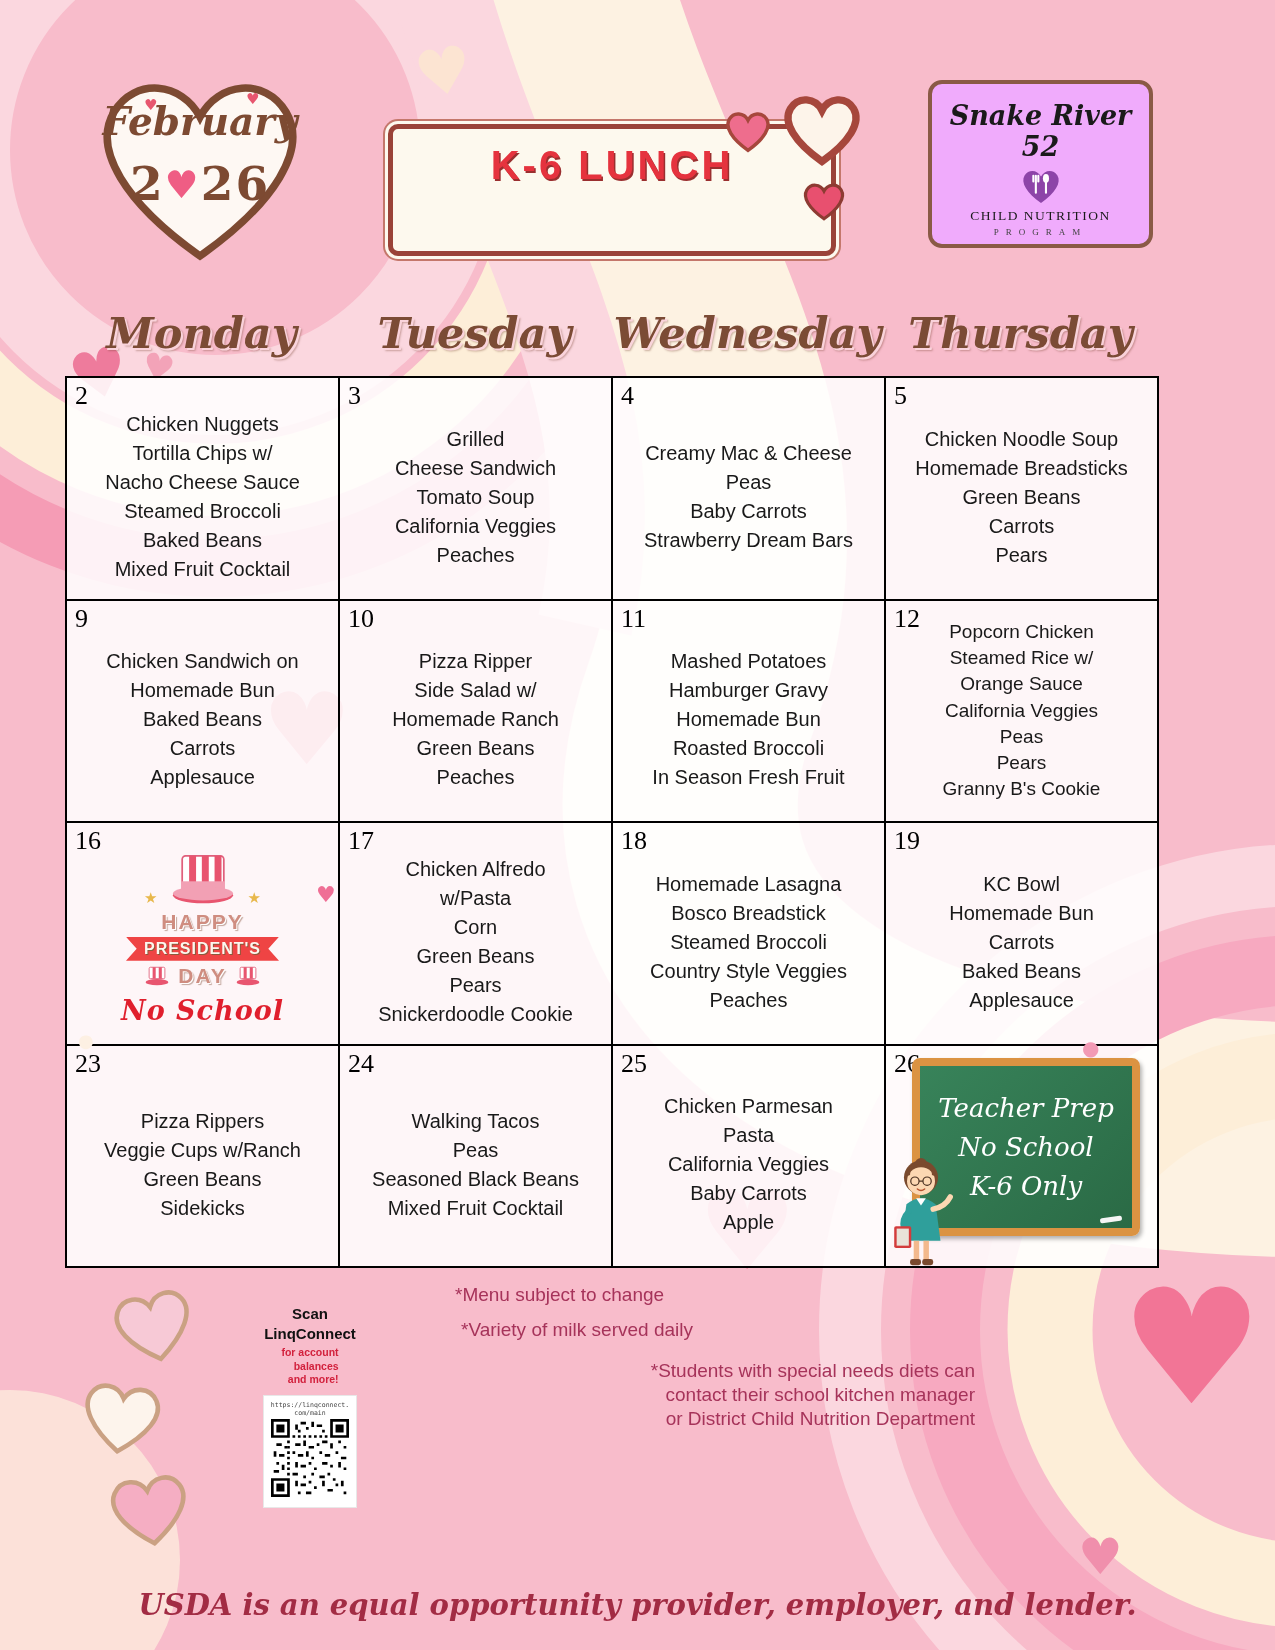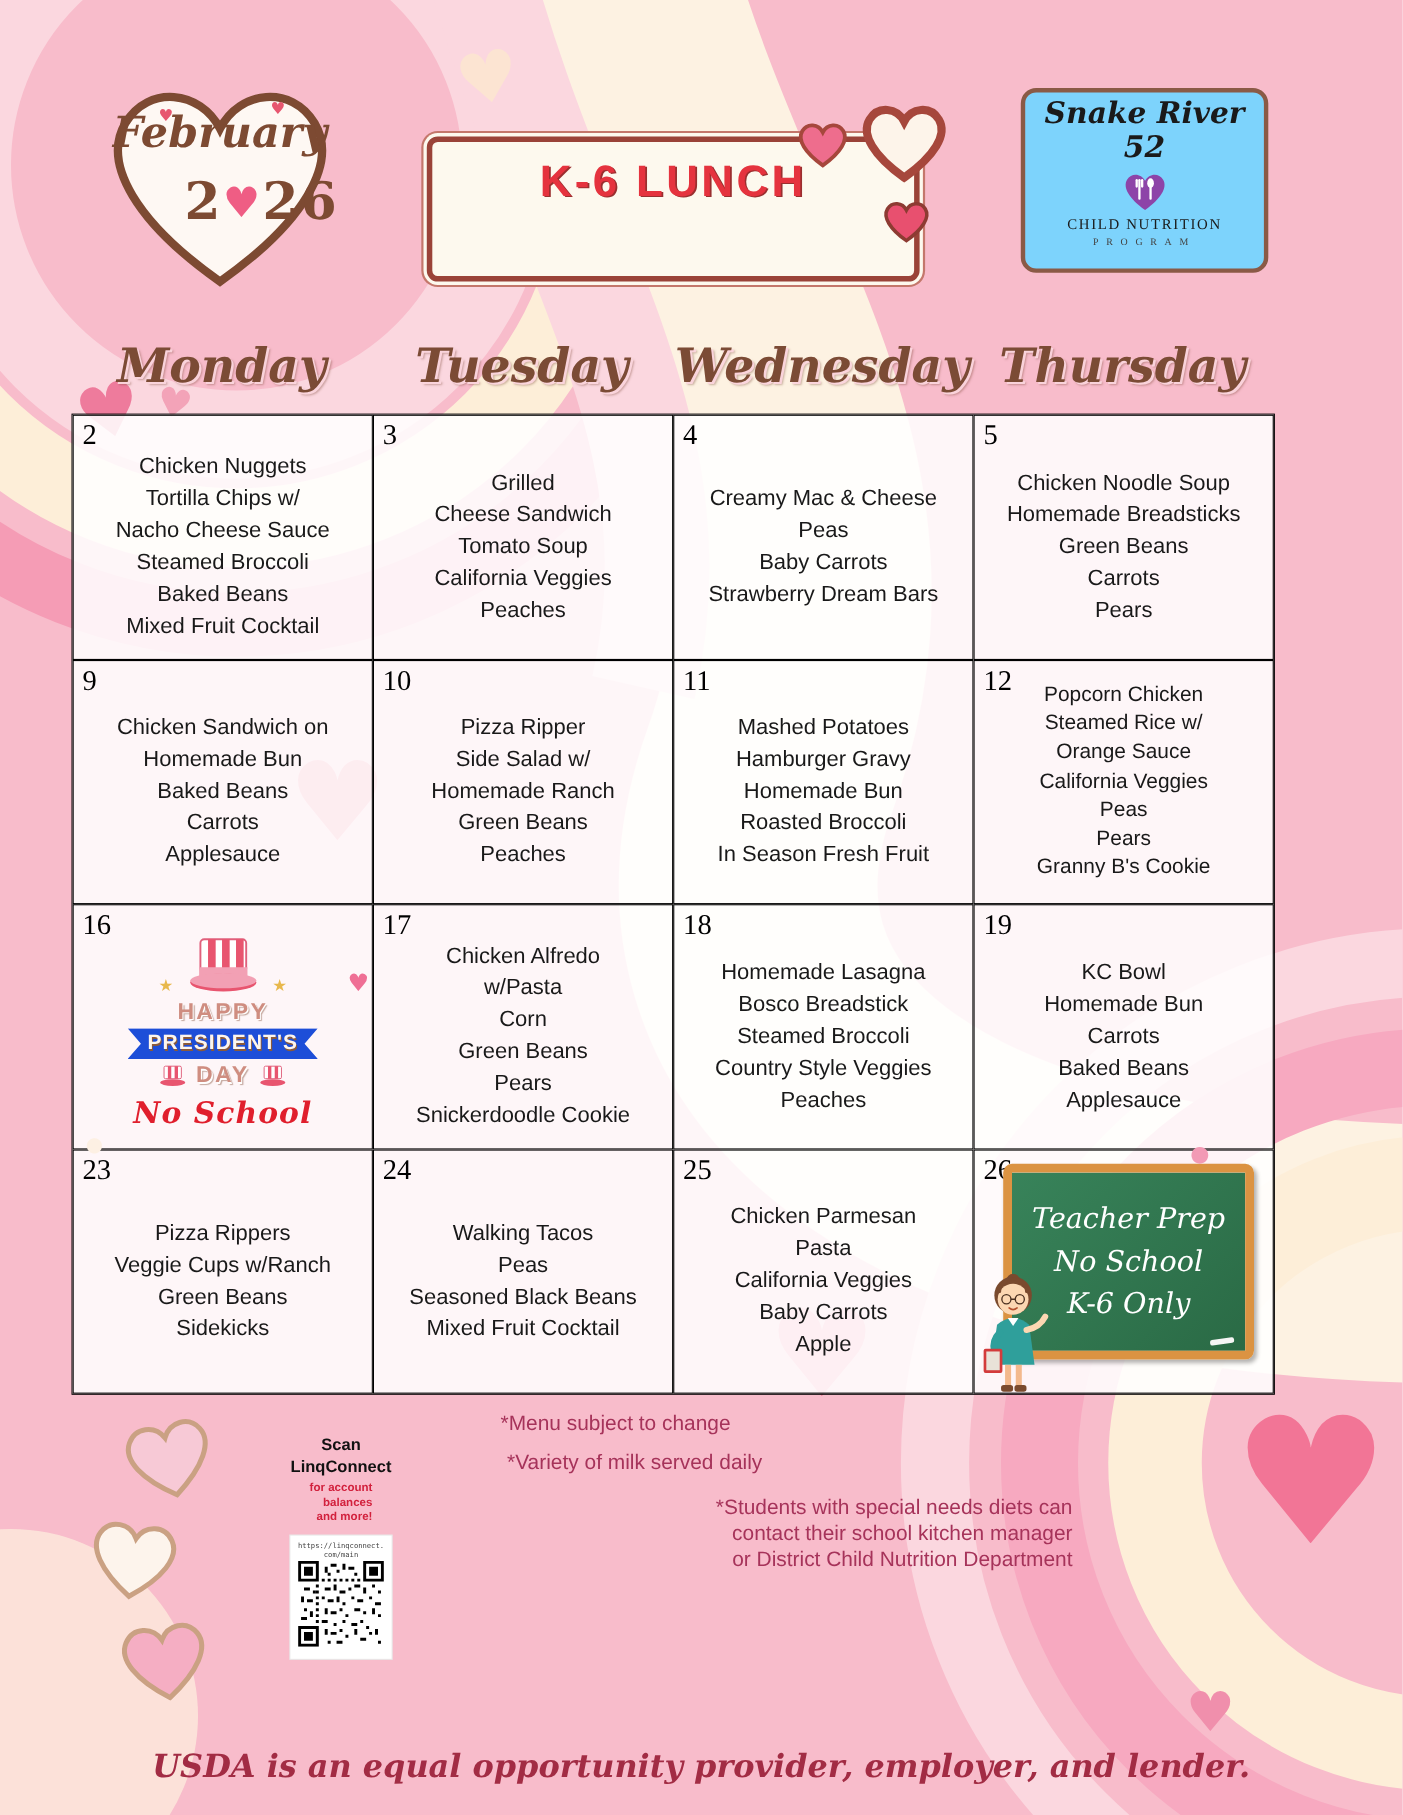--- a/index.html
+++ b/index.html
@@ -9,36 +9,36 @@
 
   
   .h{position:absolute;z-index:1;line-height:1;font-family:"DejaVu Sans",sans-serif;}
   .h.above{z-index:4;}
 
   
   .feb-heart{position:absolute;left:80px;top:52px;width:240px;height:230px;z-index:2;}
   .feb-heart svg{position:absolute;inset:0;}
   .feb-month{position:absolute;left:0;right:0;top:46px;text-align:center;
     font-family:"DejaVu Serif",serif;font-style:italic;font-weight:bold;font-size:39px;color:#7d4a32;}
-  .feb-year{position:absolute;left:0;right:12px;top:104px;text-align:right;
+  .feb-year{position:absolute;left:0;right:0;top:104px;text-align:center;
     font-family:"DejaVu Serif",serif;font-weight:bold;font-size:47px;color:#7d4a32;letter-spacing:2px;}
   .yr-heart{font-family:"DejaVu Sans",sans-serif;font-size:38px;color:#ef5d84;vertical-align:2px;}
   .dot-h{position:absolute;font-size:15px;color:#e7566f;z-index:3;font-family:"DejaVu Sans",sans-serif;}
 
   
   .banner{position:absolute;left:388px;top:124px;width:448px;height:132px;background:#fdf9ee;
     border:5px solid #9a4338;border-radius:10px;box-shadow:0 0 0 3px #fdf9ee,0 0 0 5px #c4776b;
     z-index:2;text-align:center;padding-top:12px;box-sizing:border-box;}
   .banner-l1{font-size:36px;font-weight:bold;color:#e5333e;letter-spacing:3px;text-shadow:1.5px 1.5px 0 #9a2f2f;}
   .banner-l2{font-size:40px;font-weight:bold;color:#e5333e;letter-spacing:3px;margin-top:2px;text-shadow:1.5px 1.5px 0 #9a2f2f;}
   .bh{position:absolute;z-index:3;}
 
   
-  .logo-box{position:absolute;left:928px;top:80px;width:225px;height:168px;background:#7dd3fc;
-    border:4px solid #8a5a46;border-radius:14px;z-index:2;text-align:center;box-sizing:border-box;padding-top:4px;}
+  .logo-box{position:absolute;left:928px;top:80px;width:225px;height:168px;background:#f0abfc;
+    border:4px solid #8a5a46;border-radius:14px;z-index:2;text-align:center;box-sizing:border-box;padding-top:16px;}
   .logo-title{font-family:"DejaVu Serif",serif;font-style:italic;font-weight:bold;font-size:27px;color:#1a1a1a;}
   .logo-heart{display:block;margin:2px auto 0;}
   .logo-sub1{font-family:"Liberation Serif",serif;font-size:13.5px;letter-spacing:1.5px;color:#1a1a1a;margin-top:2px;}
   .logo-sub2{font-family:"Liberation Serif",serif;font-size:9px;letter-spacing:7px;color:#444;margin-top:3px;}
 
   
   .day-headers{position:absolute;left:65px;top:308px;width:1092px;display:grid;grid-template-columns:repeat(4,1fr);z-index:2;}
   .day{text-align:center;font-family:"DejaVu Serif",serif;font-style:italic;font-weight:bold;font-size:43px;color:#7b4b35;
     text-shadow:2px 2px 0 rgba(252,214,222,0.95),3px 3px 2px rgba(110,55,35,0.35);}
 
@@ -52,21 +52,21 @@
   .cell.dense{padding-top:6px;}
   .cell.dense .menu{font-size:19px;line-height:1.38;}
 
   
   .cell.sp-presidents-day{padding-top:16px;align-items:center;}
   .sp-pres{display:flex;flex-direction:column;align-items:center;gap:3px;width:100%;}
   .hat-row{display:flex;align-items:flex-end;gap:8px;}
   .star{color:#e8b84c;font-size:15px;font-family:"DejaVu Sans",sans-serif;}
   .pres-w{font-weight:bold;font-size:21px;color:#cf8d80;letter-spacing:2px;
     text-shadow:1px 1px 0 #fff,2px 2px 1px rgba(140,90,70,0.5);}
-  .pres-ribbon{background:#1d4ed8;color:#fdf6ee;font-weight:bold;font-size:19px;letter-spacing:1px;
+  .pres-ribbon{background:#ef4444;color:#fdf6ee;font-weight:bold;font-size:16px;letter-spacing:1px;
     padding:3px 18px;clip-path:polygon(0 0,100% 0,93% 50%,100% 100%,0 100%,7% 50%);text-shadow:1px 1px 0 #8a5a3b;}
   .pres-day-row{display:flex;align-items:center;gap:7px;}
   .no-school{font-family:"DejaVu Serif",serif;font-style:italic;font-weight:bold;font-size:27px;color:#e01f2d;margin-top:4px;letter-spacing:1px;}
 
   
   .cell.sp-teacher-prep{padding:0;}
   .sp-teach{position:absolute;inset:0;}
   .board{position:absolute;left:26px;top:12px;width:212px;height:162px;background:linear-gradient(135deg,#38835a,#2a6a45);
     border:8px solid #db9342;border-radius:8px;box-shadow:2px 3px 4px rgba(0,0,0,0.3);
     display:flex;flex-direction:column;justify-content:center;align-items:center;gap:9px;

